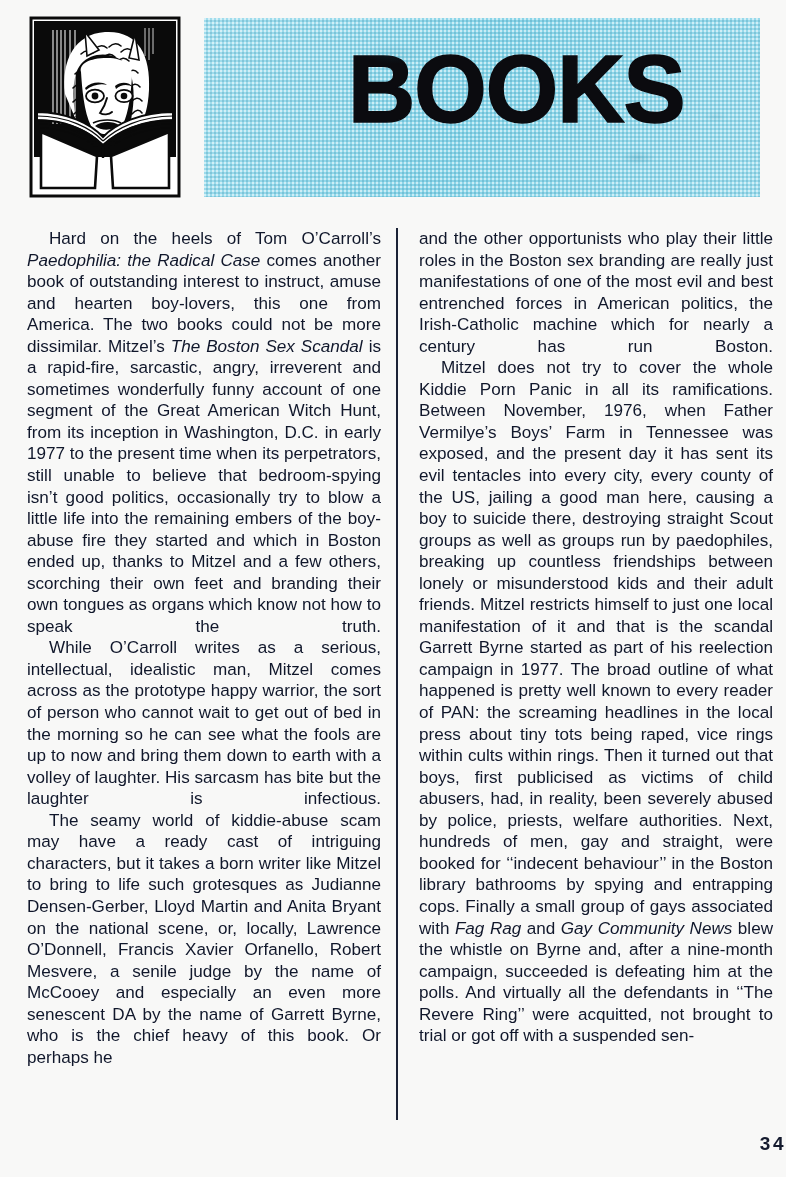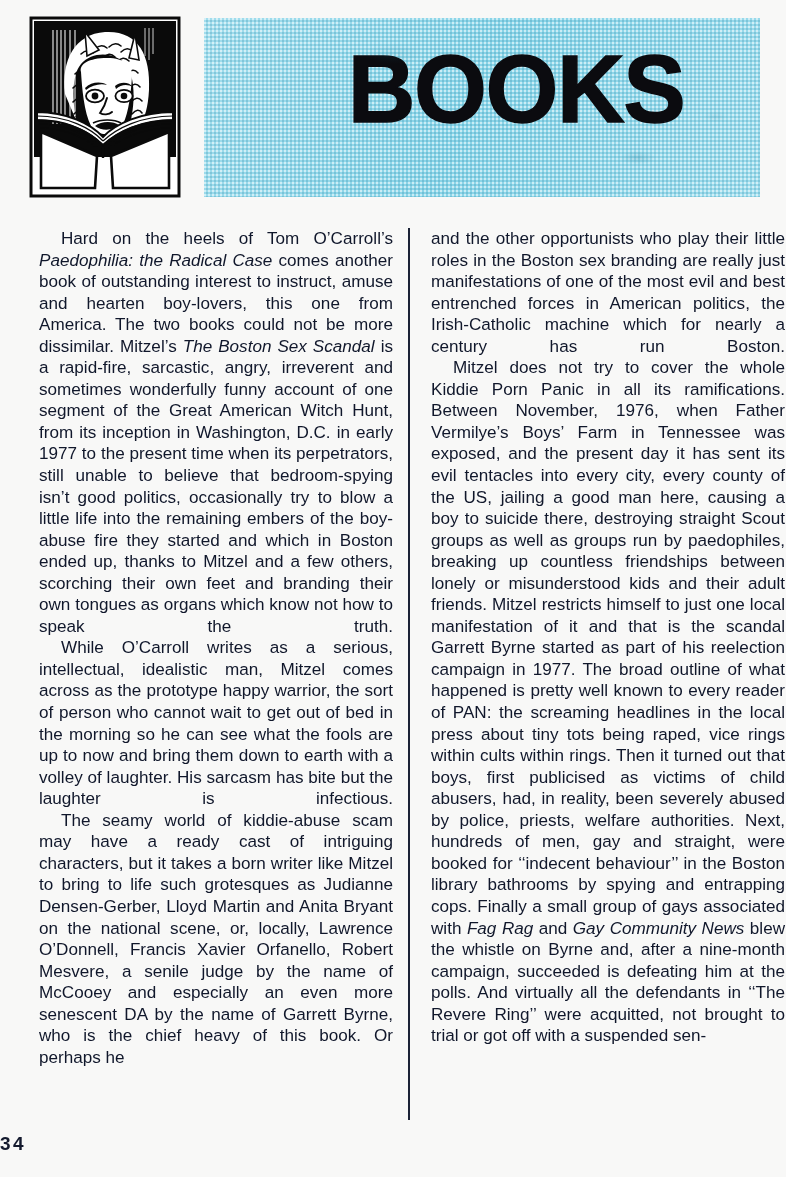--- a/index.html
+++ b/index.html
@@ -79,21 +79,21 @@
     color: #0b0b0f;
     transform: scaleX(0.97);
     transform-origin: left top;
     -webkit-text-stroke: 1.6px #0b0b0f;
     text-rendering: geometricPrecision;
   }
 
   
   .article {
     position: absolute;
-    left: 12px;
+    left: 0;
     top: 228px;
     width: 657px;
     height: 900px;
   }
 
   .rule {
     position: absolute;
     left: 396px;
     top: 0;
     width: 1.6px;
@@ -132,21 +132,21 @@
 
   
   .col p.flows { text-align-last: justify; }
 
   
   .folio {
     position: absolute;
     left: 0;
     top: 1133px;
     width: 786px;
-    text-align: left;
+    text-align: right;
     font-family: "Liberation Sans", sans-serif;
     font-size: 19px;
     font-weight: 700;
     letter-spacing: 2.5px;
     color: #141a2e;
   }
 </style>
 </head>
 <body>
 

